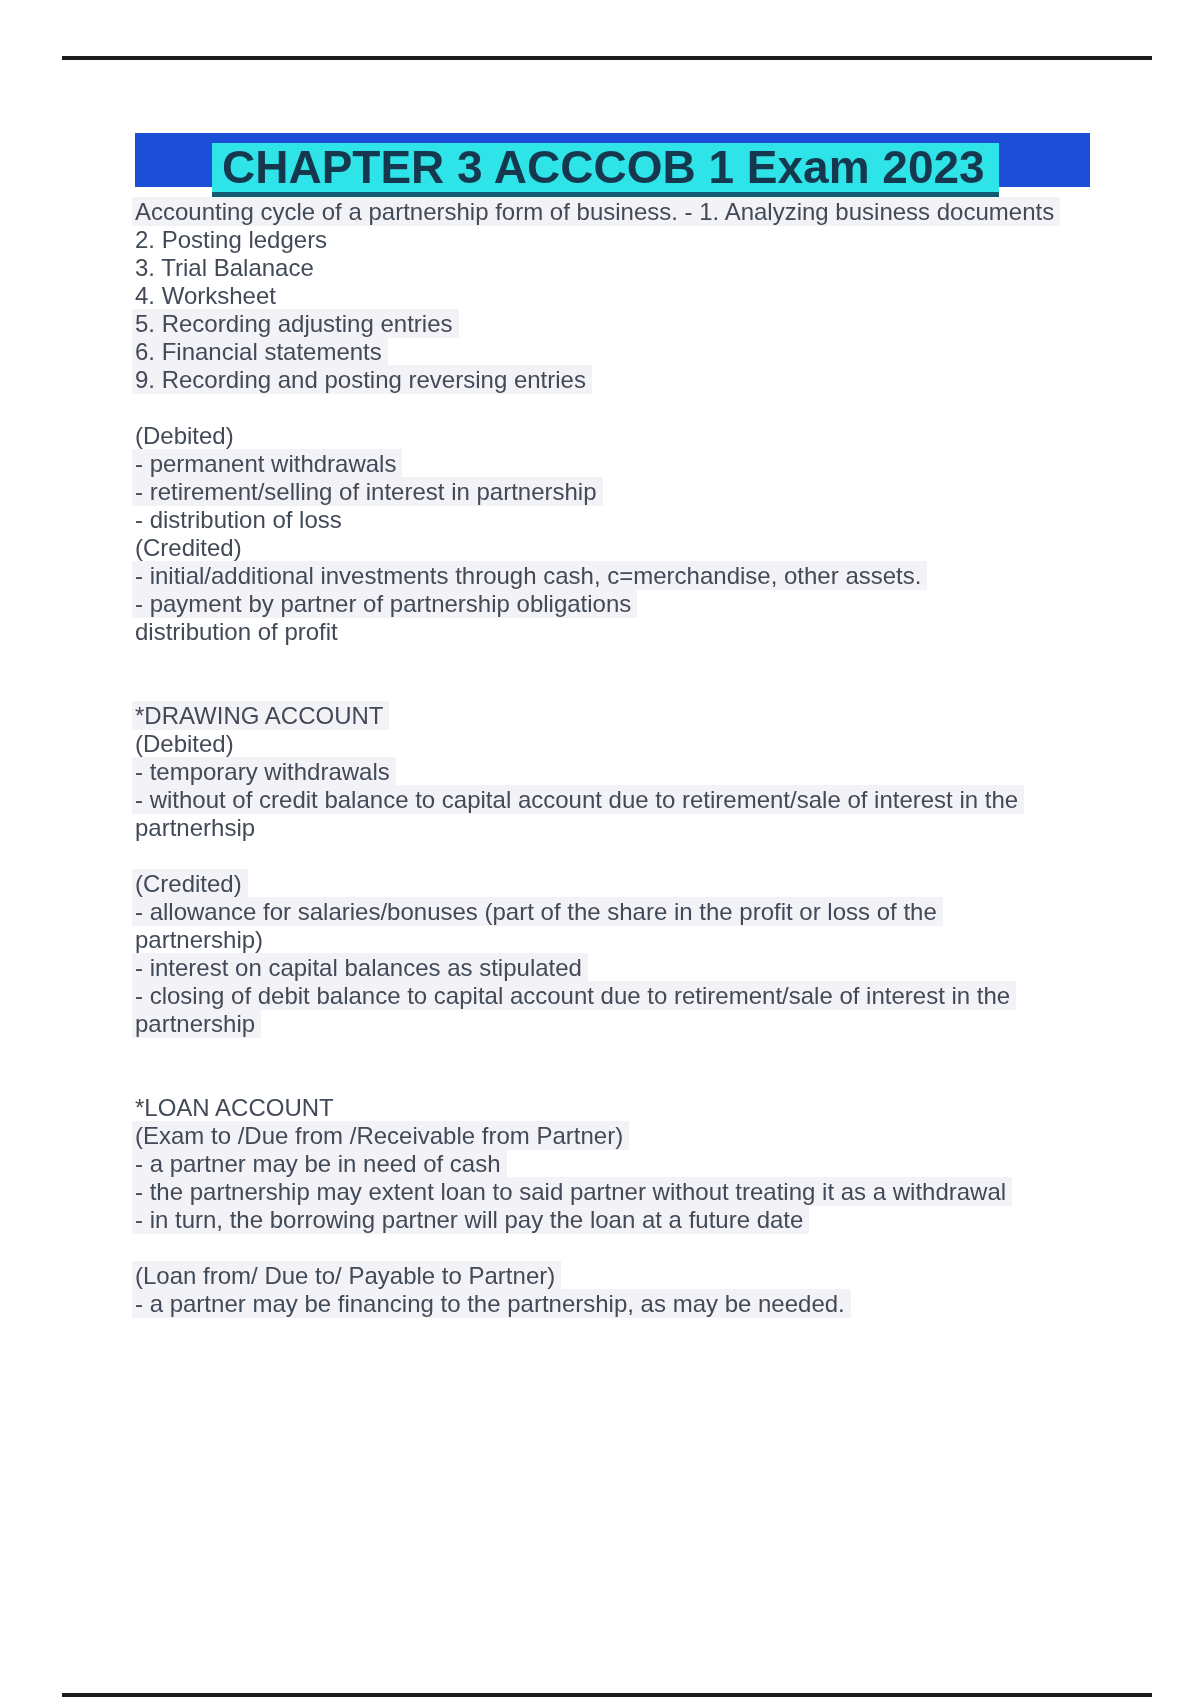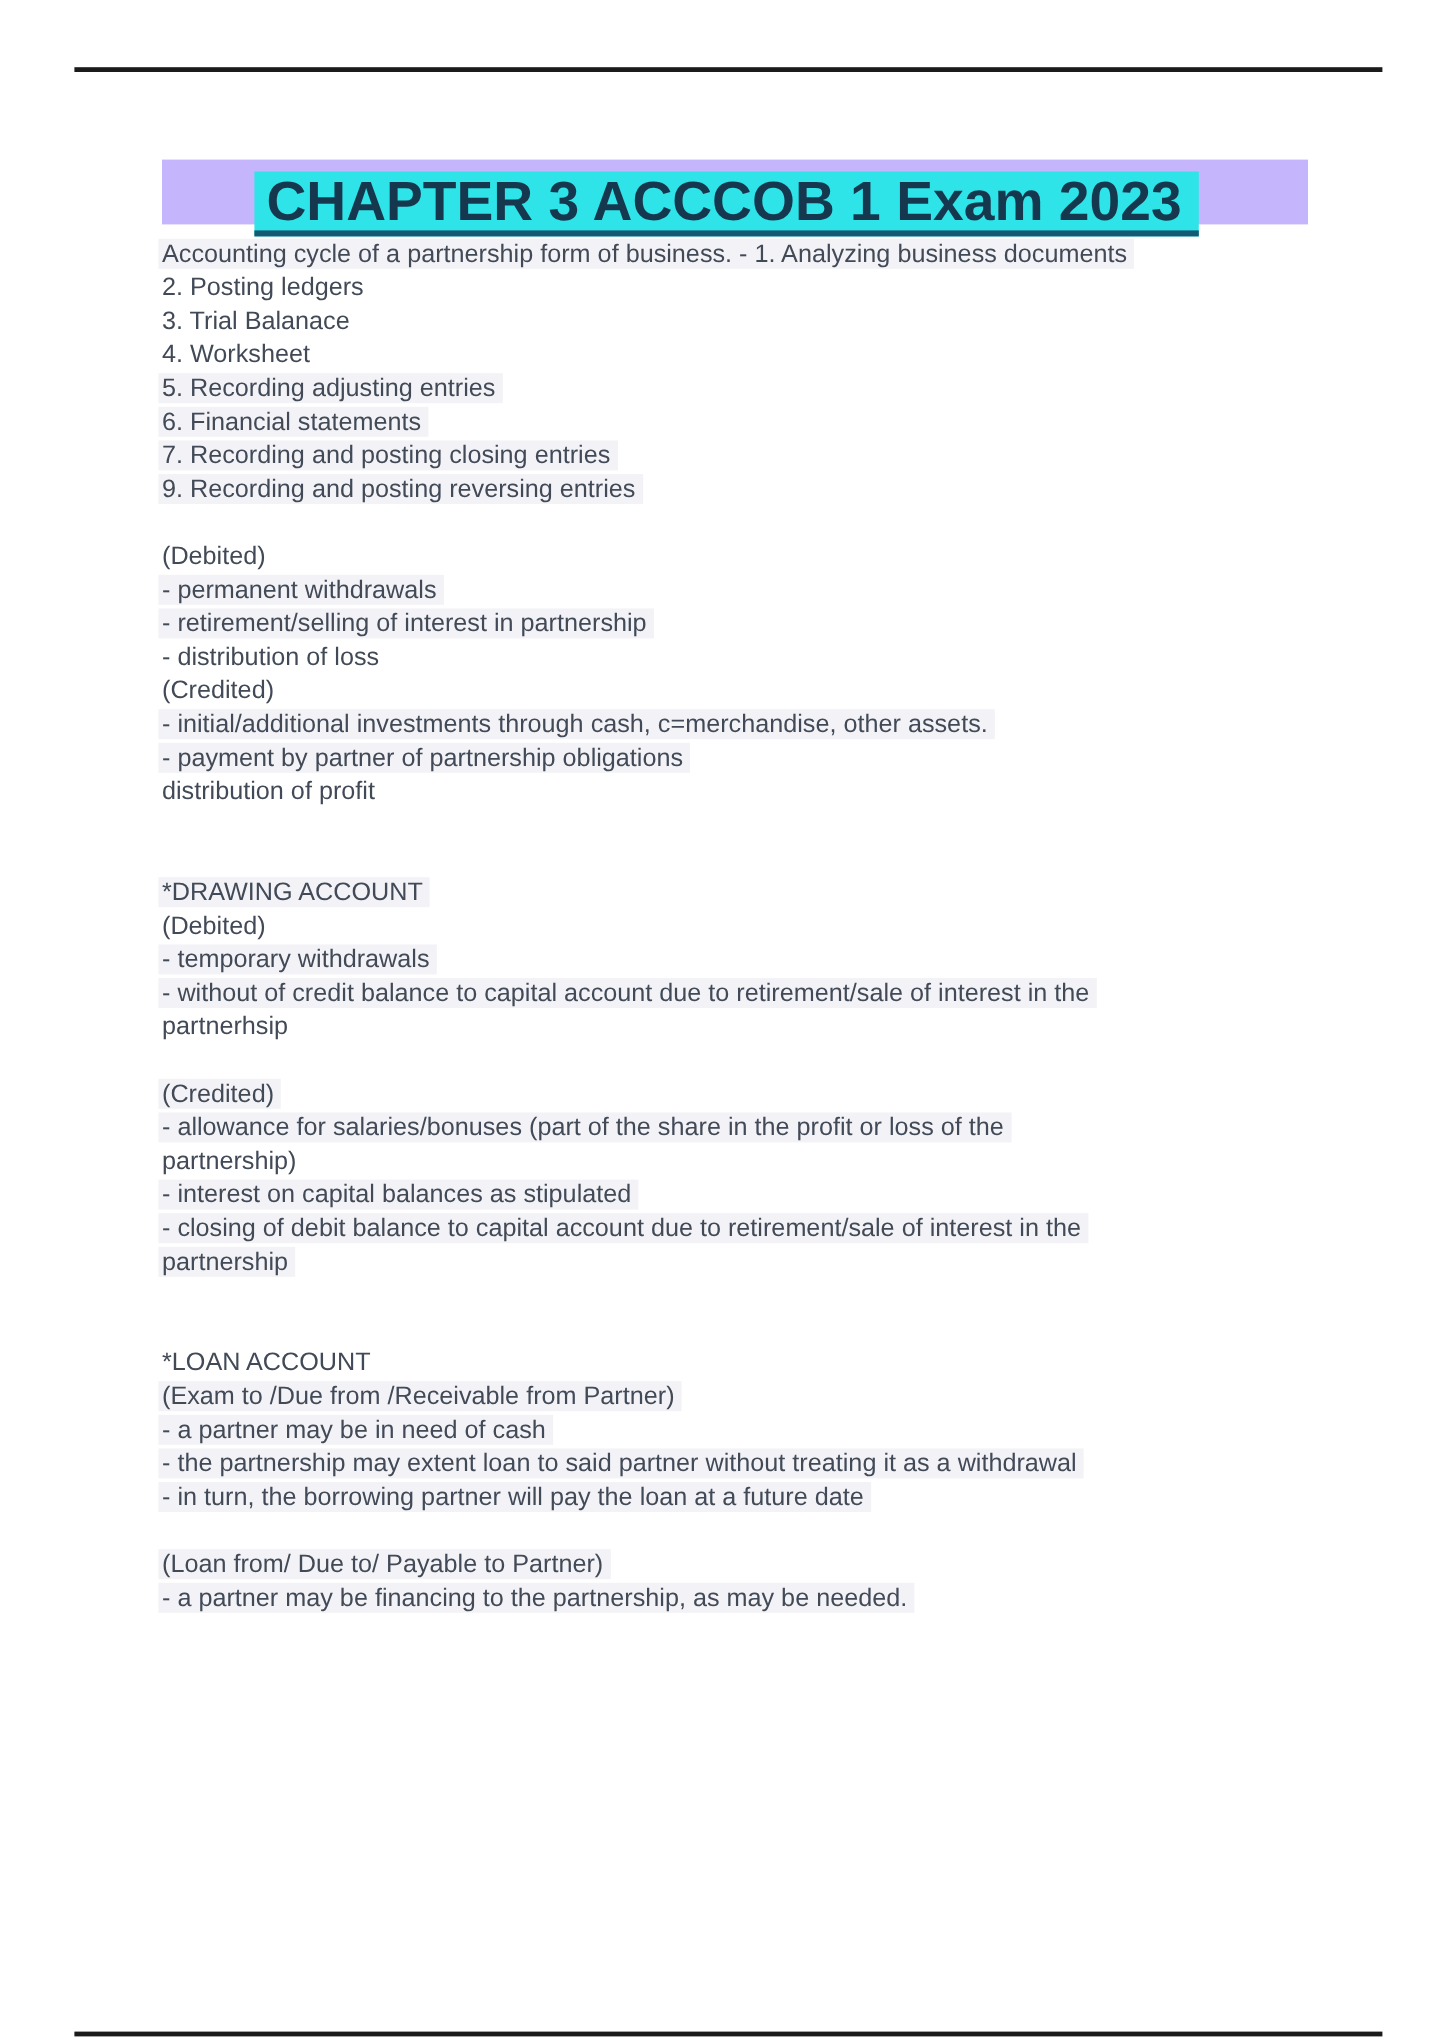--- a/index.html
+++ b/index.html
@@ -28,21 +28,21 @@
   }
   .rule.top{top:56px;}
   .rule.bottom{top:1693px;}
   .content{
     position:absolute;
     left:135px;
     top:133px;
     width:960px;
   }
   .title-band{
-    background:#c4b5fd;
+    background:#1d4ed8;
     width:955px;
     height:54px;
     padding:10px 0 0 77px;
     box-sizing:border-box;
   }
   .title{
     display:inline-block;
     margin:0;
     font-size:46px;
     line-height:48px;
@@ -53,21 +53,21 @@
     padding:0 14px 1px 10px;
     letter-spacing:0px;
     white-space:nowrap;
   }
   .lines{
     margin-top:11px;
     color:var(--body-text);
   }
   .line{
     height:28px;
-    font-size:21px;
+    font-size:24px;
     line-height:28px;
     white-space:pre;
   }
   .line .hl{
     background:var(--line-hl);
     padding:1px 6px 1px 3px;
     margin-left:-3px;
   }
 </style>
 </head>
@@ -80,21 +80,20 @@
     <div class="title-band">
       <h1 class="title">CHAPTER 3 ACCCOB 1 Exam 2023</h1>
     </div>
     <div class="lines" id="lines">
         <div class="line"><span class="hl">Accounting cycle of a partnership form of business. - 1. Analyzing business documents</span></div>
         <div class="line">2. Posting ledgers</div>
         <div class="line">3. Trial Balanace</div>
         <div class="line">4. Worksheet</div>
         <div class="line"><span class="hl">5. Recording adjusting entries</span></div>
         <div class="line"><span class="hl">6. Financial statements</span></div>
-        <div class="line"><span class="hl">7. Recording and posting closing entries</span></div>
         <div class="line"><span class="hl">9. Recording and posting reversing entries</span></div>
         <div class="line">&nbsp;</div>
         <div class="line">(Debited)</div>
         <div class="line"><span class="hl">- permanent withdrawals</span></div>
         <div class="line"><span class="hl">- retirement/selling of interest in partnership</span></div>
         <div class="line">- distribution of loss</div>
         <div class="line">(Credited)</div>
         <div class="line"><span class="hl">- initial/additional investments through cash, c=merchandise, other assets.</span></div>
         <div class="line"><span class="hl">- payment by partner of partnership obligations</span></div>
         <div class="line">distribution of profit</div>

